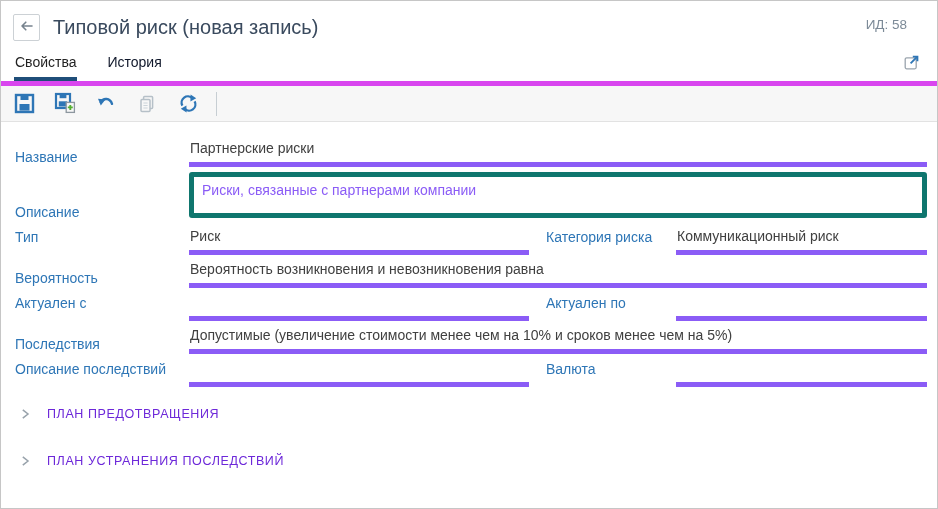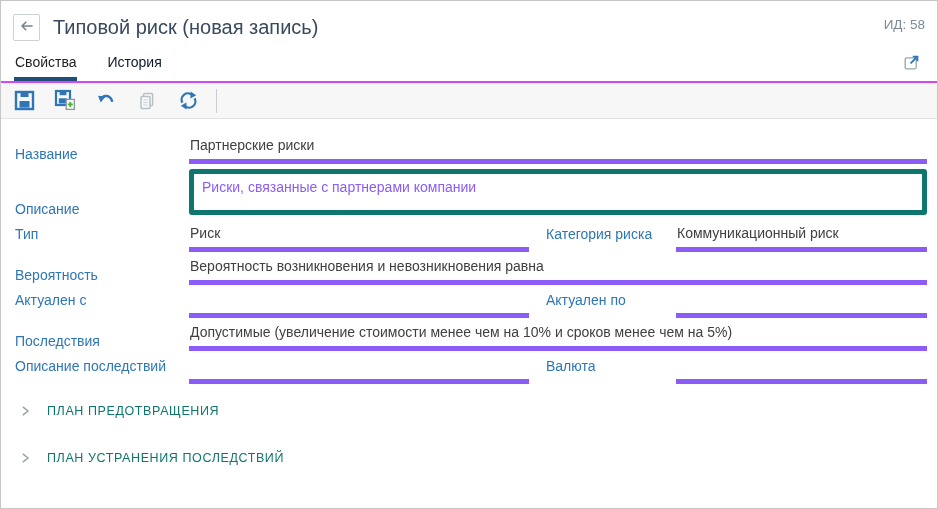--- a/index.html
+++ b/index.html
@@ -3,30 +3,30 @@
 <meta charset="utf-8">
 <style>
   * { box-sizing: border-box; }
   html,body { margin:0; padding:0; background:#e9e9e9; }
   body { font-family:"Liberation Sans", sans-serif; }
   .window {
     width:938px; height:509px; background:#ffffff;
     border:1px solid #c6c6c6; position:relative; overflow:hidden;
   }
   
-  .header { display:flex; align-items:flex-start; padding:11px 12px 2px 12px; }
+  .header { display:flex; align-items:flex-start; padding:11px 30px 2px 12px; }
   .back-btn {
     width:27px; height:27px; border:1px solid #ccd1d5; border-radius:2px;
     background:#fff; display:flex; align-items:center; justify-content:center;
     cursor:pointer; flex:none; margin-top:2px;
   }
   .page-title { margin-left:13px; font-size:20px; color:#3a4a5e; line-height:30px; white-space:nowrap; }
   .record-id { margin-left:auto; font-size:13.5px; color:#7c8a97; padding-top:5px; }
   
-  .tabbar { display:flex; align-items:flex-end; padding:0 14px 0 13px; border-bottom:2px solid #d946ef; margin-top:2px; }
+  .tabbar { display:flex; align-items:flex-end; padding:0 14px 0 13px; border-bottom:5px solid #d946ef; margin-top:2px; }
   .tab { position:relative; font-size:14px; color:#0f172a; padding:8px 1px 11px; margin-right:29px; cursor:pointer; }
   .tab.active { color:#222; }
   .tab.active::after {
     content:""; position:absolute; left:0; right:0; bottom:0; height:4px; background:#1f4e79;
   }
   .open-window-btn { margin-left:auto; margin-bottom:8px; cursor:pointer; background:none; border:none; padding:2px; line-height:0; }
   
   .toolbar {
     height:36px; background:#f7f7f7; border-bottom:1px solid #e2e2e2;
     display:flex; align-items:center; padding:0 8px;
@@ -55,21 +55,21 @@
   .two-cols { display:flex; }
   .col-left { display:flex; width:514px; flex:none; }
   .col-right { display:flex; flex:1; margin-left:17px; min-width:0; }
   .col-right .flabel { width:130px; }
   
   .sections { margin-top:8px; }
   .section-row {
     display:flex; align-items:center; padding:12px 0 12px 4px; margin-bottom:9px; cursor:pointer;
   }
   .section-chevron { flex:none; line-height:0; margin-right:16px; }
-  .section-label { font-size:12.5px; color:#0f766e; letter-spacing:0.6px; }
+  .section-label { font-size:12.5px; color:#6d28d9; letter-spacing:0.6px; }
 </style>
 </head>
 <body>
 
 <div class="window">
 
   <div class="header">
     <button class="back-btn">
       <span>
         <svg width="15" height="14" viewBox="0 0 15 14">

